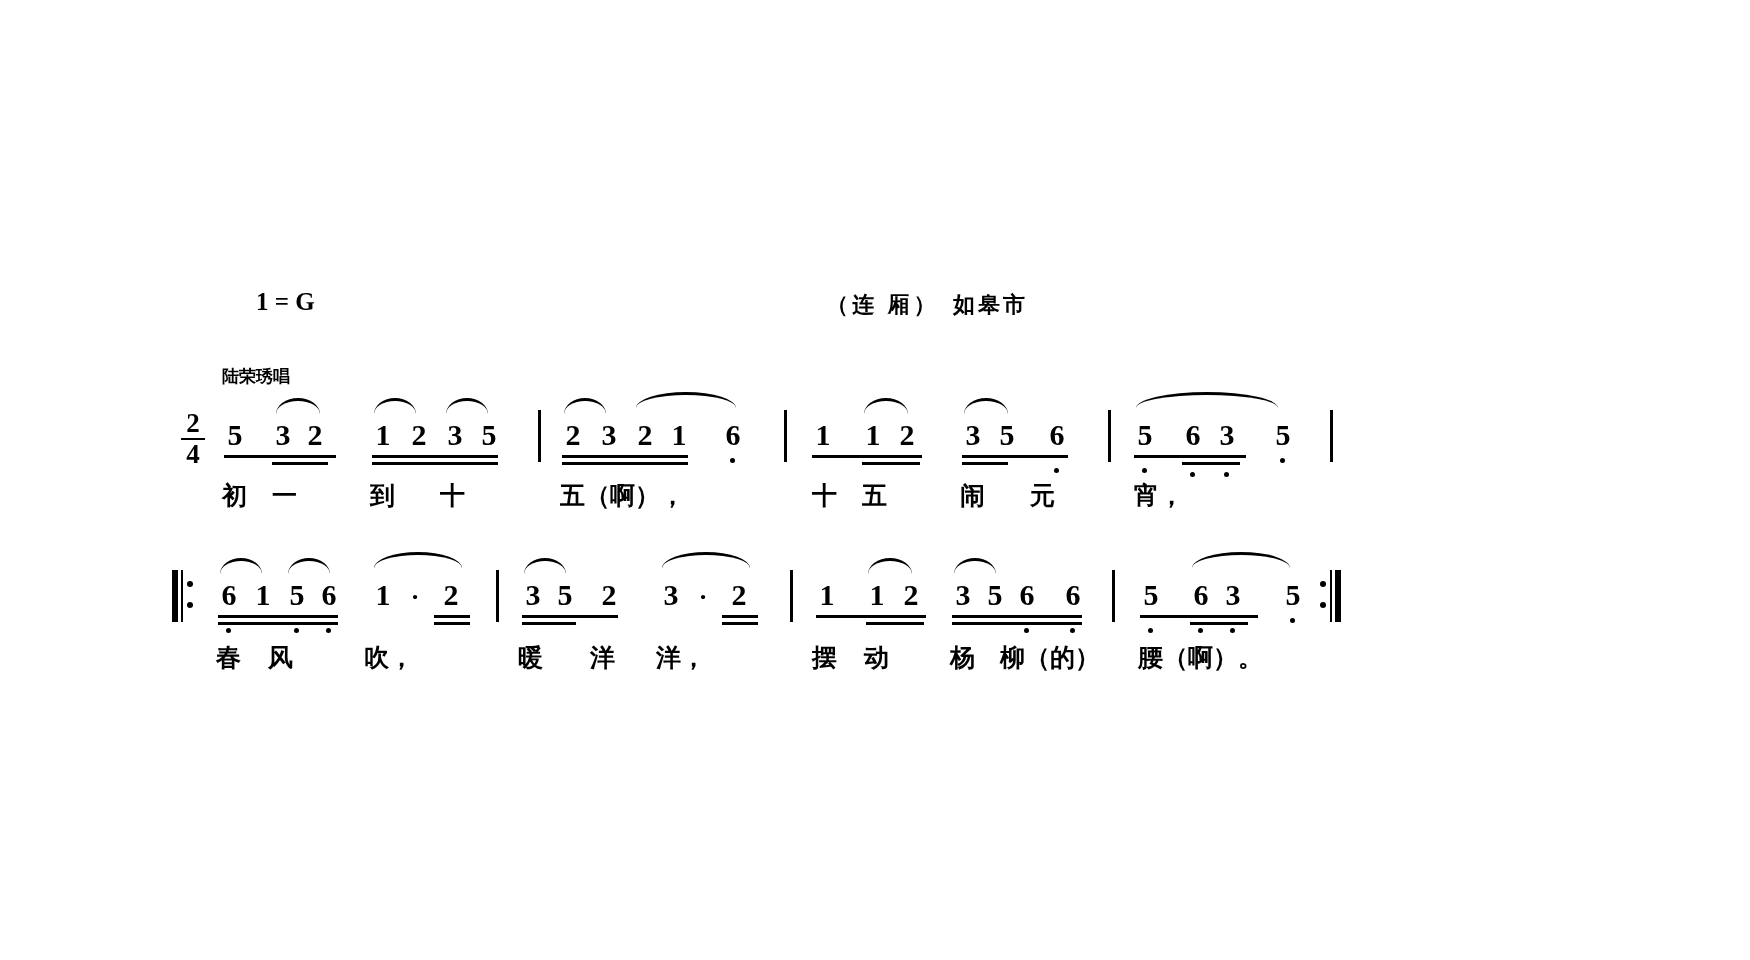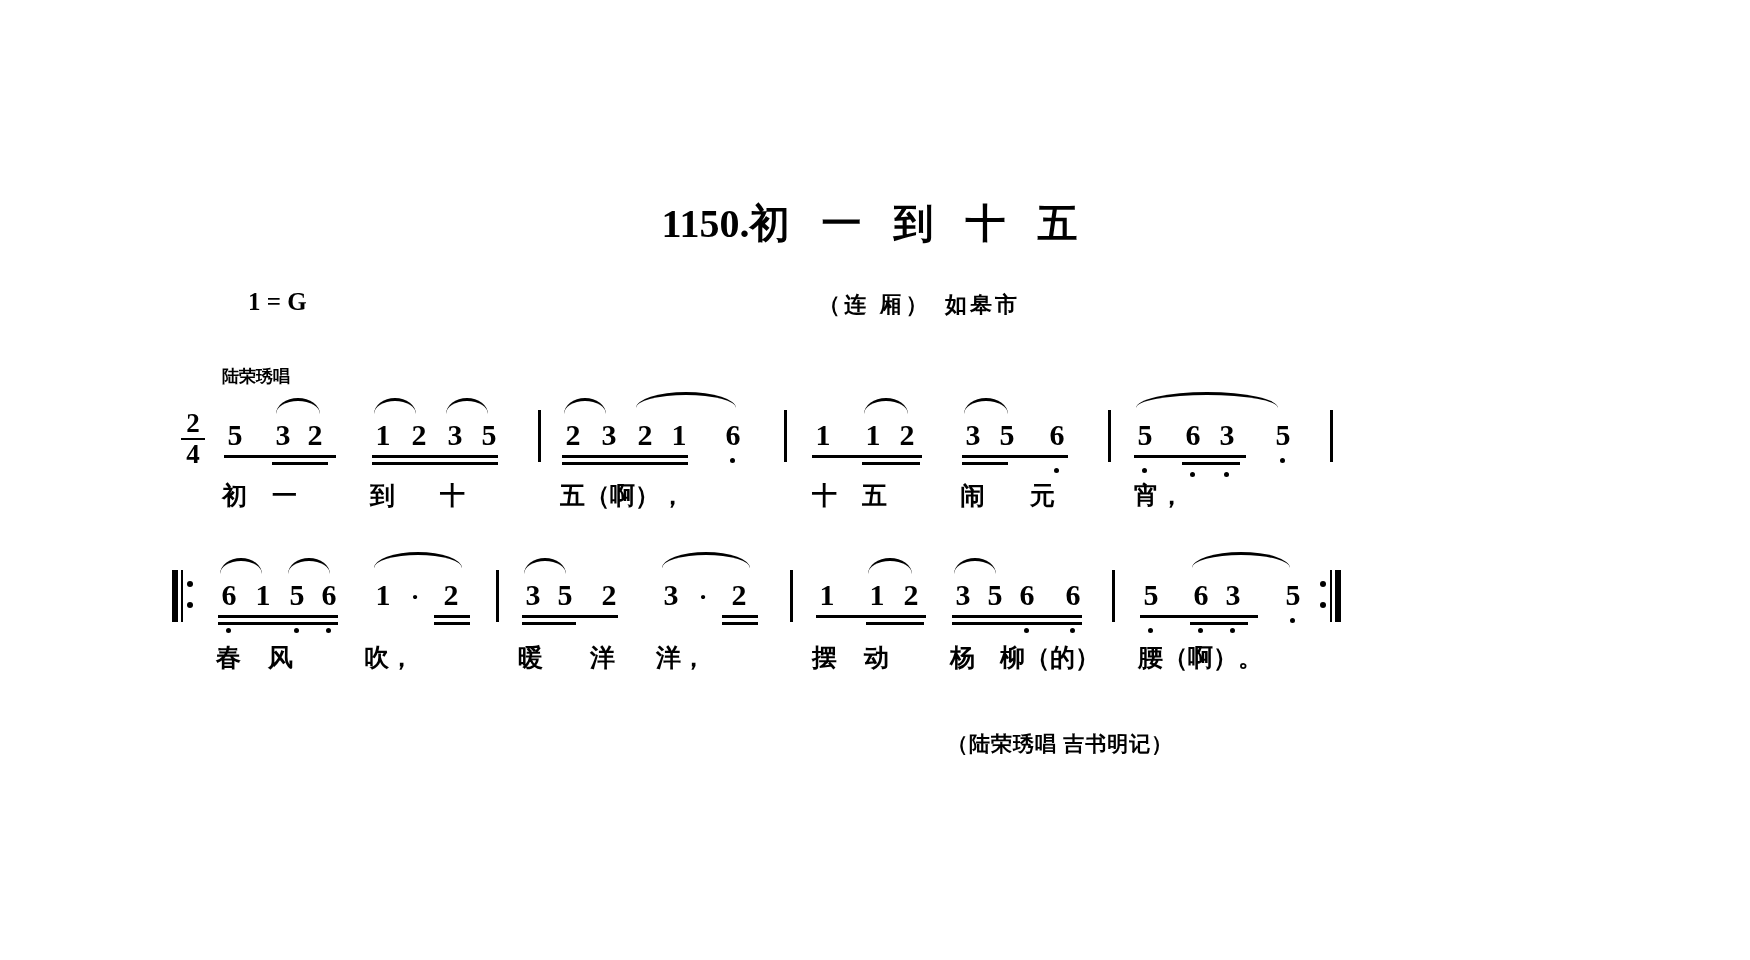--- a/index.html
+++ b/index.html
@@ -20,21 +20,21 @@
     font-family:"Liberation Serif", serif;
     font-weight:bold;
     font-size:40px;
     letter-spacing:2px;
     white-space:pre;
   }
   .title .num{font-size:40px;font-weight:bold;letter-spacing:0;}
   .title .cn{font-size:40px;font-weight:bold;letter-spacing:11px;}
 
   
-  .hdr{position:absolute;top:288px;left:0;width:1460px;height:44px;}
+  .hdr{position:absolute;top:288px;left:8px;width:1460px;height:44px;}
   .key{
     position:absolute;left:248px;top:0;
     font-size:25px;font-weight:bold;
     font-family:"Liberation Serif", serif;
     white-space:pre;
   }
   .subtitle{
     position:absolute;left:0;width:1750px;text-align:center;top:2px;
     font-size:22px;font-weight:bold;letter-spacing:4px;
   }
@@ -109,21 +109,20 @@
     top:730px;
     font-size:21px;font-weight:bold;letter-spacing:1px;
   }
   .credits span{display:inline-block;margin-left:370px;}
 </style>
 </head>
 <body>
 
 <div class="sheet">
 
-  <div class="title"><span class="num">1150</span><span class="num">.</span><span class="cn">初 一 到 十 五</span></div>
 
   <div class="hdr">
     <div class="key">1 = G</div>
     <div class="subtitle">（连  厢）</div>
     <div class="region">如皋市</div>
   </div>
 
   <div class="stave" style="top:0">
 
     <div class="tempo" style="left:222px;top:365px">陆荣琇唱</div>
@@ -299,15 +298,14 @@
     <div class="lyric" style="left:518px;top:644px">暖</div>
     <div class="lyric" style="left:590px;top:644px">洋</div>
     <div class="lyric" style="left:656px;top:644px">洋，</div>
     <div class="lyric" style="left:812px;top:644px">摆</div>
     <div class="lyric" style="left:864px;top:644px">动</div>
     <div class="lyric" style="left:950px;top:644px">杨</div>
     <div class="lyric" style="left:1000px;top:644px">柳（的）</div>
     <div class="lyric" style="left:1138px;top:644px">腰（啊）。</div>
   </div>
 
-  <div class="credits"><span>（陆荣琇唱   吉书明记）</span></div>
 
 </div>
 
 </body></html>

